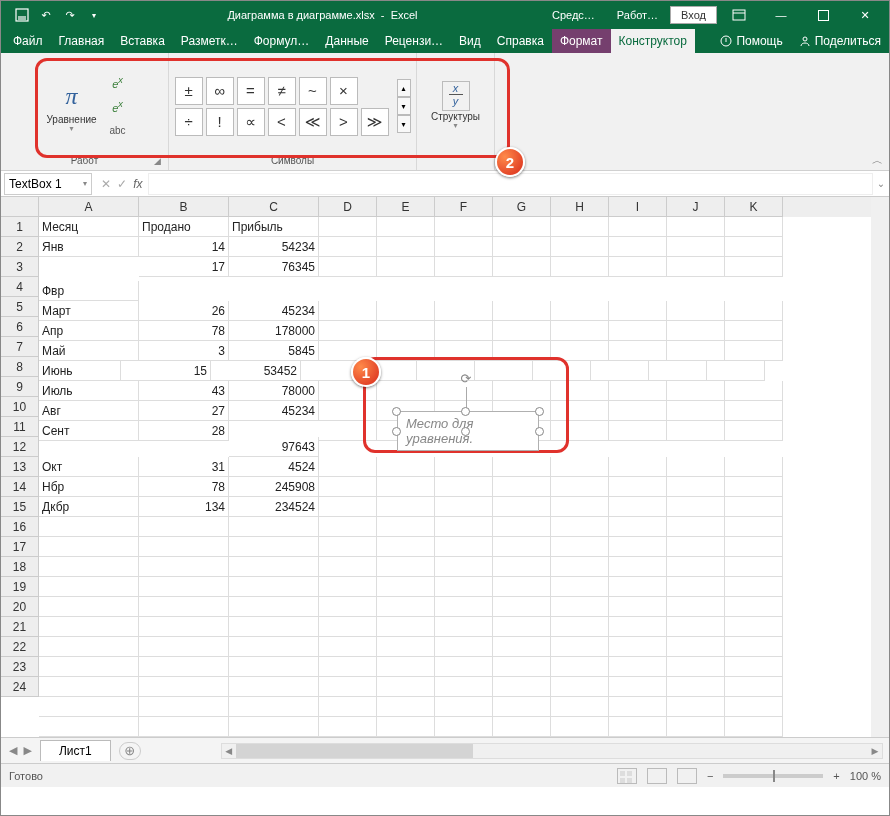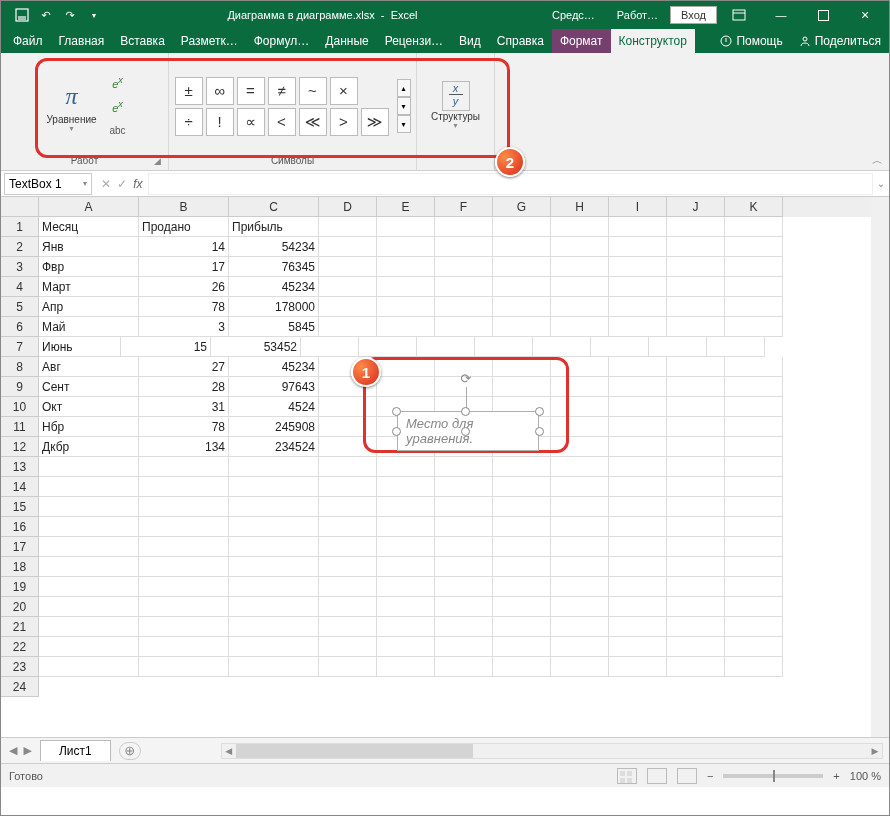--- a/index.html
+++ b/index.html
@@ -291,21 +291,21 @@
         <div class="cell" style="width: 58px;"></div>
         <div class="cell" style="width: 58px;"></div>
         <div class="cell" style="width: 58px;"></div>
         <div class="cell" style="width: 58px;"></div>
         <div class="cell" style="width: 58px;"></div>
         <div class="cell" style="width: 58px;"></div>
         <div class="cell" style="width: 58px;"></div>
         <div class="cell" style="width: 58px;"></div>
       </div>
       <div class="row">
-        <div class="cell" style="width: 100px;">Фвр</div>
+        <div class="cell" style="width: 100px; margin-top: 24px;">Фвр</div>
         <div class="cell num" style="width: 90px;">17</div>
         <div class="cell num" style="width: 90px;">76345</div>
         <div class="cell" style="width: 58px;"></div>
         <div class="cell" style="width: 58px;"></div>
         <div class="cell" style="width: 58px;"></div>
         <div class="cell" style="width: 58px;"></div>
         <div class="cell" style="width: 58px;"></div>
         <div class="cell" style="width: 58px;"></div>
         <div class="cell" style="width: 58px;"></div>
         <div class="cell" style="width: 58px;"></div>
@@ -356,36 +356,49 @@
         <div class="cell" style="width: 58px;"></div>
         <div class="cell" style="width: 58px;"></div>
         <div class="cell" style="width: 58px;"></div>
         <div class="cell" style="width: 58px;"></div>
         <div class="cell" style="width: 58px;"></div>
         <div class="cell" style="width: 58px;"></div>
         <div class="cell" style="width: 58px;"></div>
         <div class="cell" style="width: 58px;"></div>
       </div>
       <div class="row">
+        <div class="cell" style="width: 100px;">Июль</div>
+        <div class="cell num" style="width: 90px;">43</div>
+        <div class="cell num" style="width: 90px;">78000</div>
+        <div class="cell" style="width: 58px;"></div>
+        <div class="cell" style="width: 58px;"></div>
+        <div class="cell" style="width: 58px;"></div>
+        <div class="cell" style="width: 58px;"></div>
+        <div class="cell" style="width: 58px;"></div>
+        <div class="cell" style="width: 58px;"></div>
+        <div class="cell" style="width: 58px;"></div>
+        <div class="cell" style="width: 58px;"></div>
+      </div>
+      <div class="row">
         <div class="cell" style="width: 100px;">Авг</div>
         <div class="cell num" style="width: 90px;">27</div>
         <div class="cell num" style="width: 90px;">45234</div>
         <div class="cell" style="width: 58px;"></div>
         <div class="cell" style="width: 58px;"></div>
         <div class="cell" style="width: 58px;"></div>
         <div class="cell" style="width: 58px;"></div>
         <div class="cell" style="width: 58px;"></div>
         <div class="cell" style="width: 58px;"></div>
         <div class="cell" style="width: 58px;"></div>
         <div class="cell" style="width: 58px;"></div>
       </div>
       <div class="row">
         <div class="cell" style="width: 100px;">Сент</div>
         <div class="cell num" style="width: 90px;">28</div>
-        <div class="cell num" style="width: 90px;">97643</div>
+        <div class="cell num" style="width: 90px; margin-top: 16px;">97643</div>
         <div class="cell" style="width: 58px;"></div>
         <div class="cell" style="width: 58px;"></div>
         <div class="cell" style="width: 58px;"></div>
         <div class="cell" style="width: 58px;"></div>
         <div class="cell" style="width: 58px;"></div>
         <div class="cell" style="width: 58px;"></div>
         <div class="cell" style="width: 58px;"></div>
         <div class="cell" style="width: 58px;"></div>
       </div>
       <div class="row">

